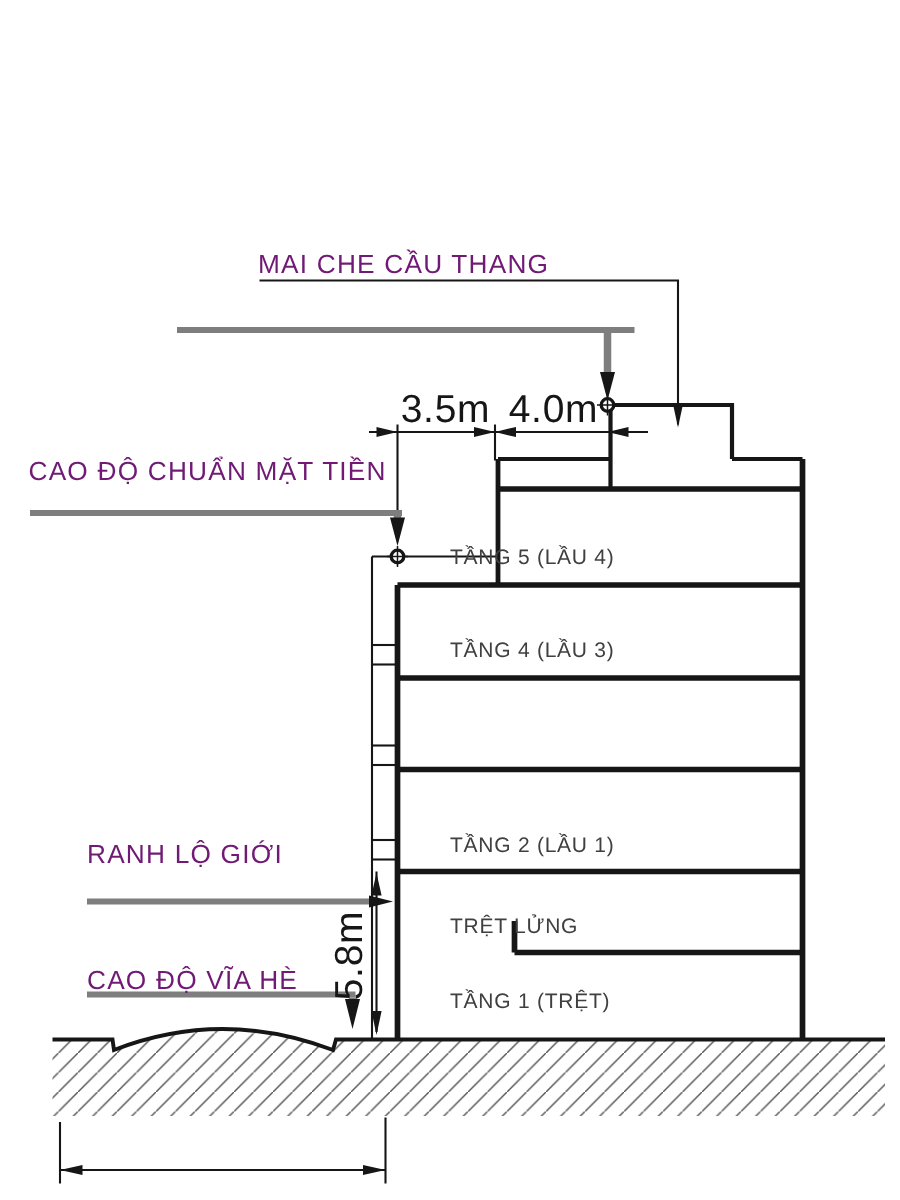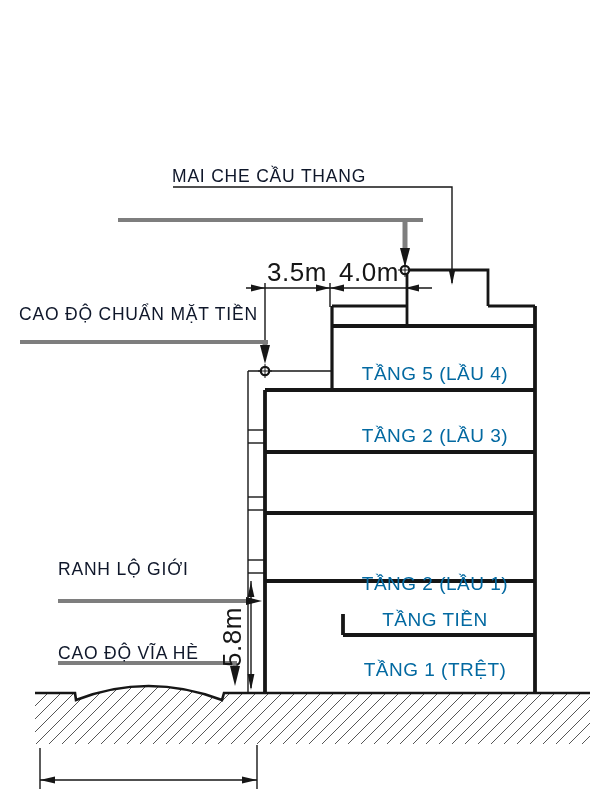--- a/index.html
+++ b/index.html
@@ -3,31 +3,31 @@
 <meta charset="utf-8">
 <style>
   html,body{margin:0;padding:0;background:#fff;}
   .stage{
     position:relative;width:600px;height:800px;background:#fff;overflow:hidden;
     font-family:"Liberation Sans", sans-serif;color:#1c1c1c;
   }
   .stage svg{position:absolute;left:0;top:0;}
   .lbl{
     position:absolute;font-size:17.5px;letter-spacing:.8px;white-space:nowrap;
-    line-height:1.05;color:#0f172a;
+    line-height:1.05;color:#701a75;
   }
   .dim{
     position:absolute;font-size:26px;letter-spacing:.5px;white-space:nowrap;
     line-height:1;color:#161616;
   }
   .center{transform:translateX(-50%);}
   .rot{transform:translate(-50%,-50%) rotate(-90deg);}
   .floor{
-    position:absolute;left:300px;width:270px;text-align:center;
-    font-size:19px;letter-spacing:.5px;white-space:nowrap;line-height:1.1;color:#0369a1;
+    position:absolute;left:300px;width:270px;text-align:left;
+    font-size:14px;letter-spacing:.5px;white-space:nowrap;line-height:1.1;color:#404040;
   }
 </style>
 </head>
 <body>
 
 <div class="stage">
 
   <svg width="600" height="800" viewBox="0 0 600 800">
     <defs>
       <pattern id="hatch" width="13" height="13" patternUnits="userSpaceOnUse">
@@ -122,18 +122,18 @@
   <div class="lbl" style="left:58px;top:644px;">CAO ĐỘ VĨA HÈ</div>
 
   <div class="dim center" style="left:297px;top:259px;">3.5m</div>
 
   <div class="dim center" style="left:369px;top:259px;">4.0m</div>
 
   <div class="dim rot" style="left:232px;top:637px;">5.8m</div>
 
 
   <div class="floor" style="top:364px;">TẦNG 5 (LẦU 4)</div>
-  <div class="floor" style="top:426px;">TẦNG 2 (LẦU 3)</div>
-  <div class="floor" style="top:556px;margin-top:18px;">TẦNG 2 (LẦU 1)</div>
-  <div class="floor" style="top:610px;">TẦNG TIỀN</div>
+  <div class="floor" style="top:426px;">TẦNG 4 (LẦU 3)</div>
+  <div class="floor" style="top:556px;">TẦNG 2 (LẦU 1)</div>
+  <div class="floor" style="top:610px;">TRỆT LỬNG</div>
   <div class="floor" style="top:660px;">TẦNG 1 (TRỆT)</div>
 
 </div>
 
 </body></html>

